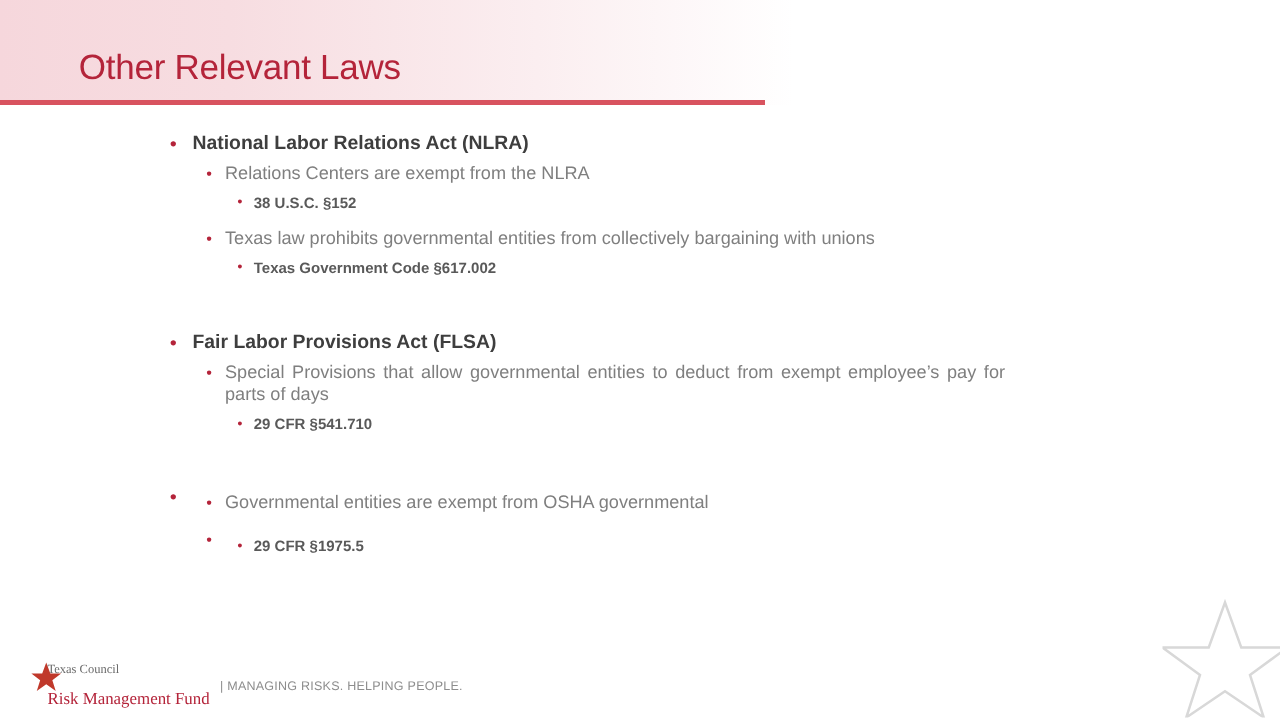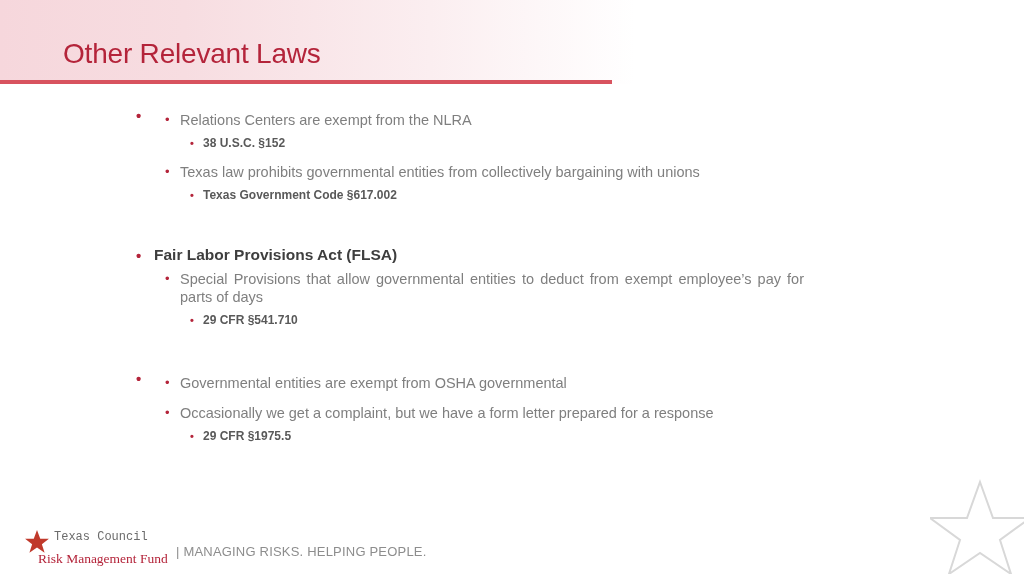--- a/index.html
+++ b/index.html
@@ -123,40 +123,39 @@
     position: absolute;
     left: 0px;
     top: 4px;
     width: 26px;
     height: 26px;
   }
   .logo-text-top {
     position: absolute;
     left: 14px;
     top: 5px;
-    font-size: 12px;
+    font-size: 10px;
     color: #6b6b6b;
-    font-family: Liberation Mono, monospace;
-    white-space: nowrap;
-    margin-left: 16px;
+    font-family: Liberation Serif, serif;
+    white-space: nowrap;
   }
   .logo-text-main {
     position: absolute;
     left: 14px;
     top: 26px;
     font-size: 13.5px;
     color: #b4243a;
     font-family: "Liberation Serif", serif;
     white-space: nowrap;
   }
   .logo-tagline {
     position: absolute;
     left: 152px;
     top: 19px;
-    font-size: 13px;
+    font-size: 10px;
     color: #8d8d8d;
     letter-spacing: 0.2px;
     white-space: nowrap;
   }
 
   .corner-star {
     position: absolute;
     left: 930px;
     top: 478px;
     width: 100px;
@@ -167,20 +166,21 @@
 <body>
 
 <div class="header-band"></div>
 <div class="header-rule"></div>
 <div class="slide-title">Other Relevant Laws</div>
 
 <div class="content">
 
   <div class="lvl1">
     <span class="bullet">•</span>
+    <span>National Labor Relations Act (NLRA)</span>
   </div>
   <div class="gap-sm"></div>
   <div class="lvl2">
     <span class="bullet">•</span>
     <span>Relations Centers are exempt from the NLRA</span>
   </div>
   <div class="gap-sm"></div>
   <div class="lvl3">
     <span class="bullet">•</span>
     <span>38 U.S.C. §152</span>
@@ -219,21 +219,20 @@
     <span class="bullet">•</span>
   </div>
   <div class="gap-sm"></div>
   <div class="lvl2">
     <span class="bullet">•</span>
     <span>Governmental entities are exempt from OSHA governmental</span>
   </div>
   <div class="gap-md"></div>
   <div class="lvl2">
     <span class="bullet">•</span>
-    <span>Occasionally we get a complaint, but we have a form letter prepared for a response</span>
   </div>
   <div class="gap-sm"></div>
   <div class="lvl3">
     <span class="bullet">•</span>
     <span>29 CFR §1975.5</span>
   </div>
 
 </div>
 
 <div class="logo-wrap">

